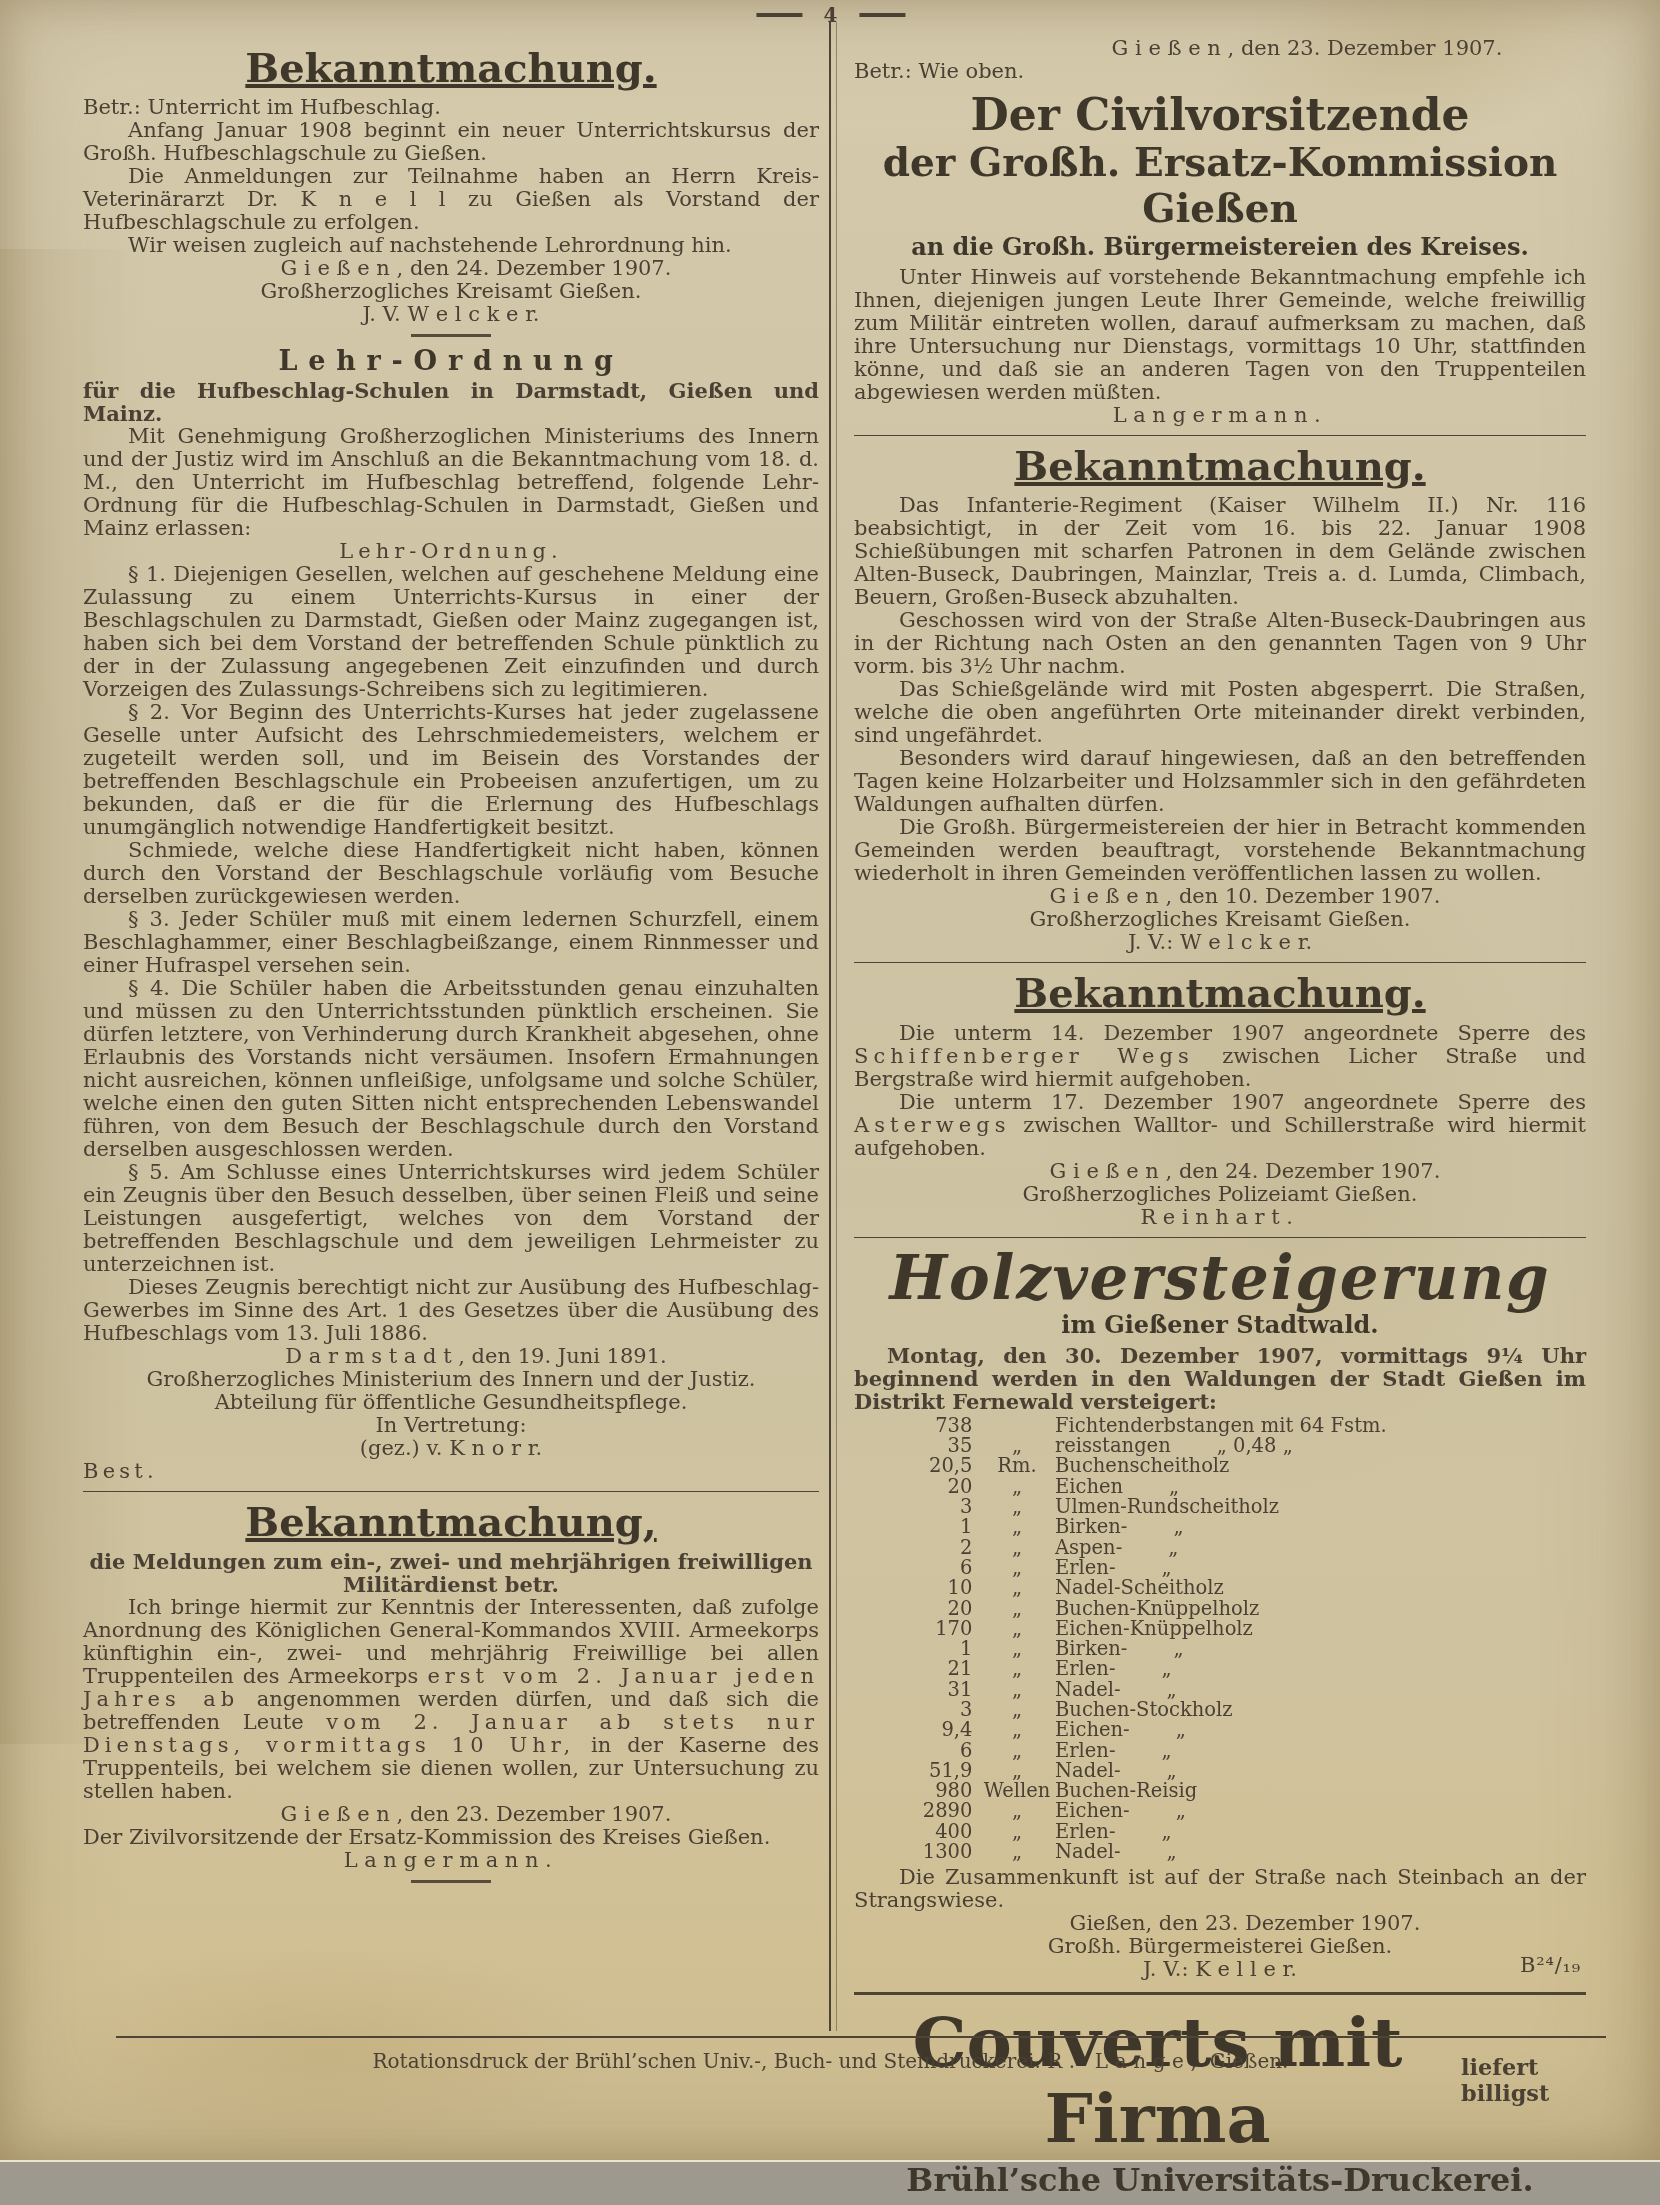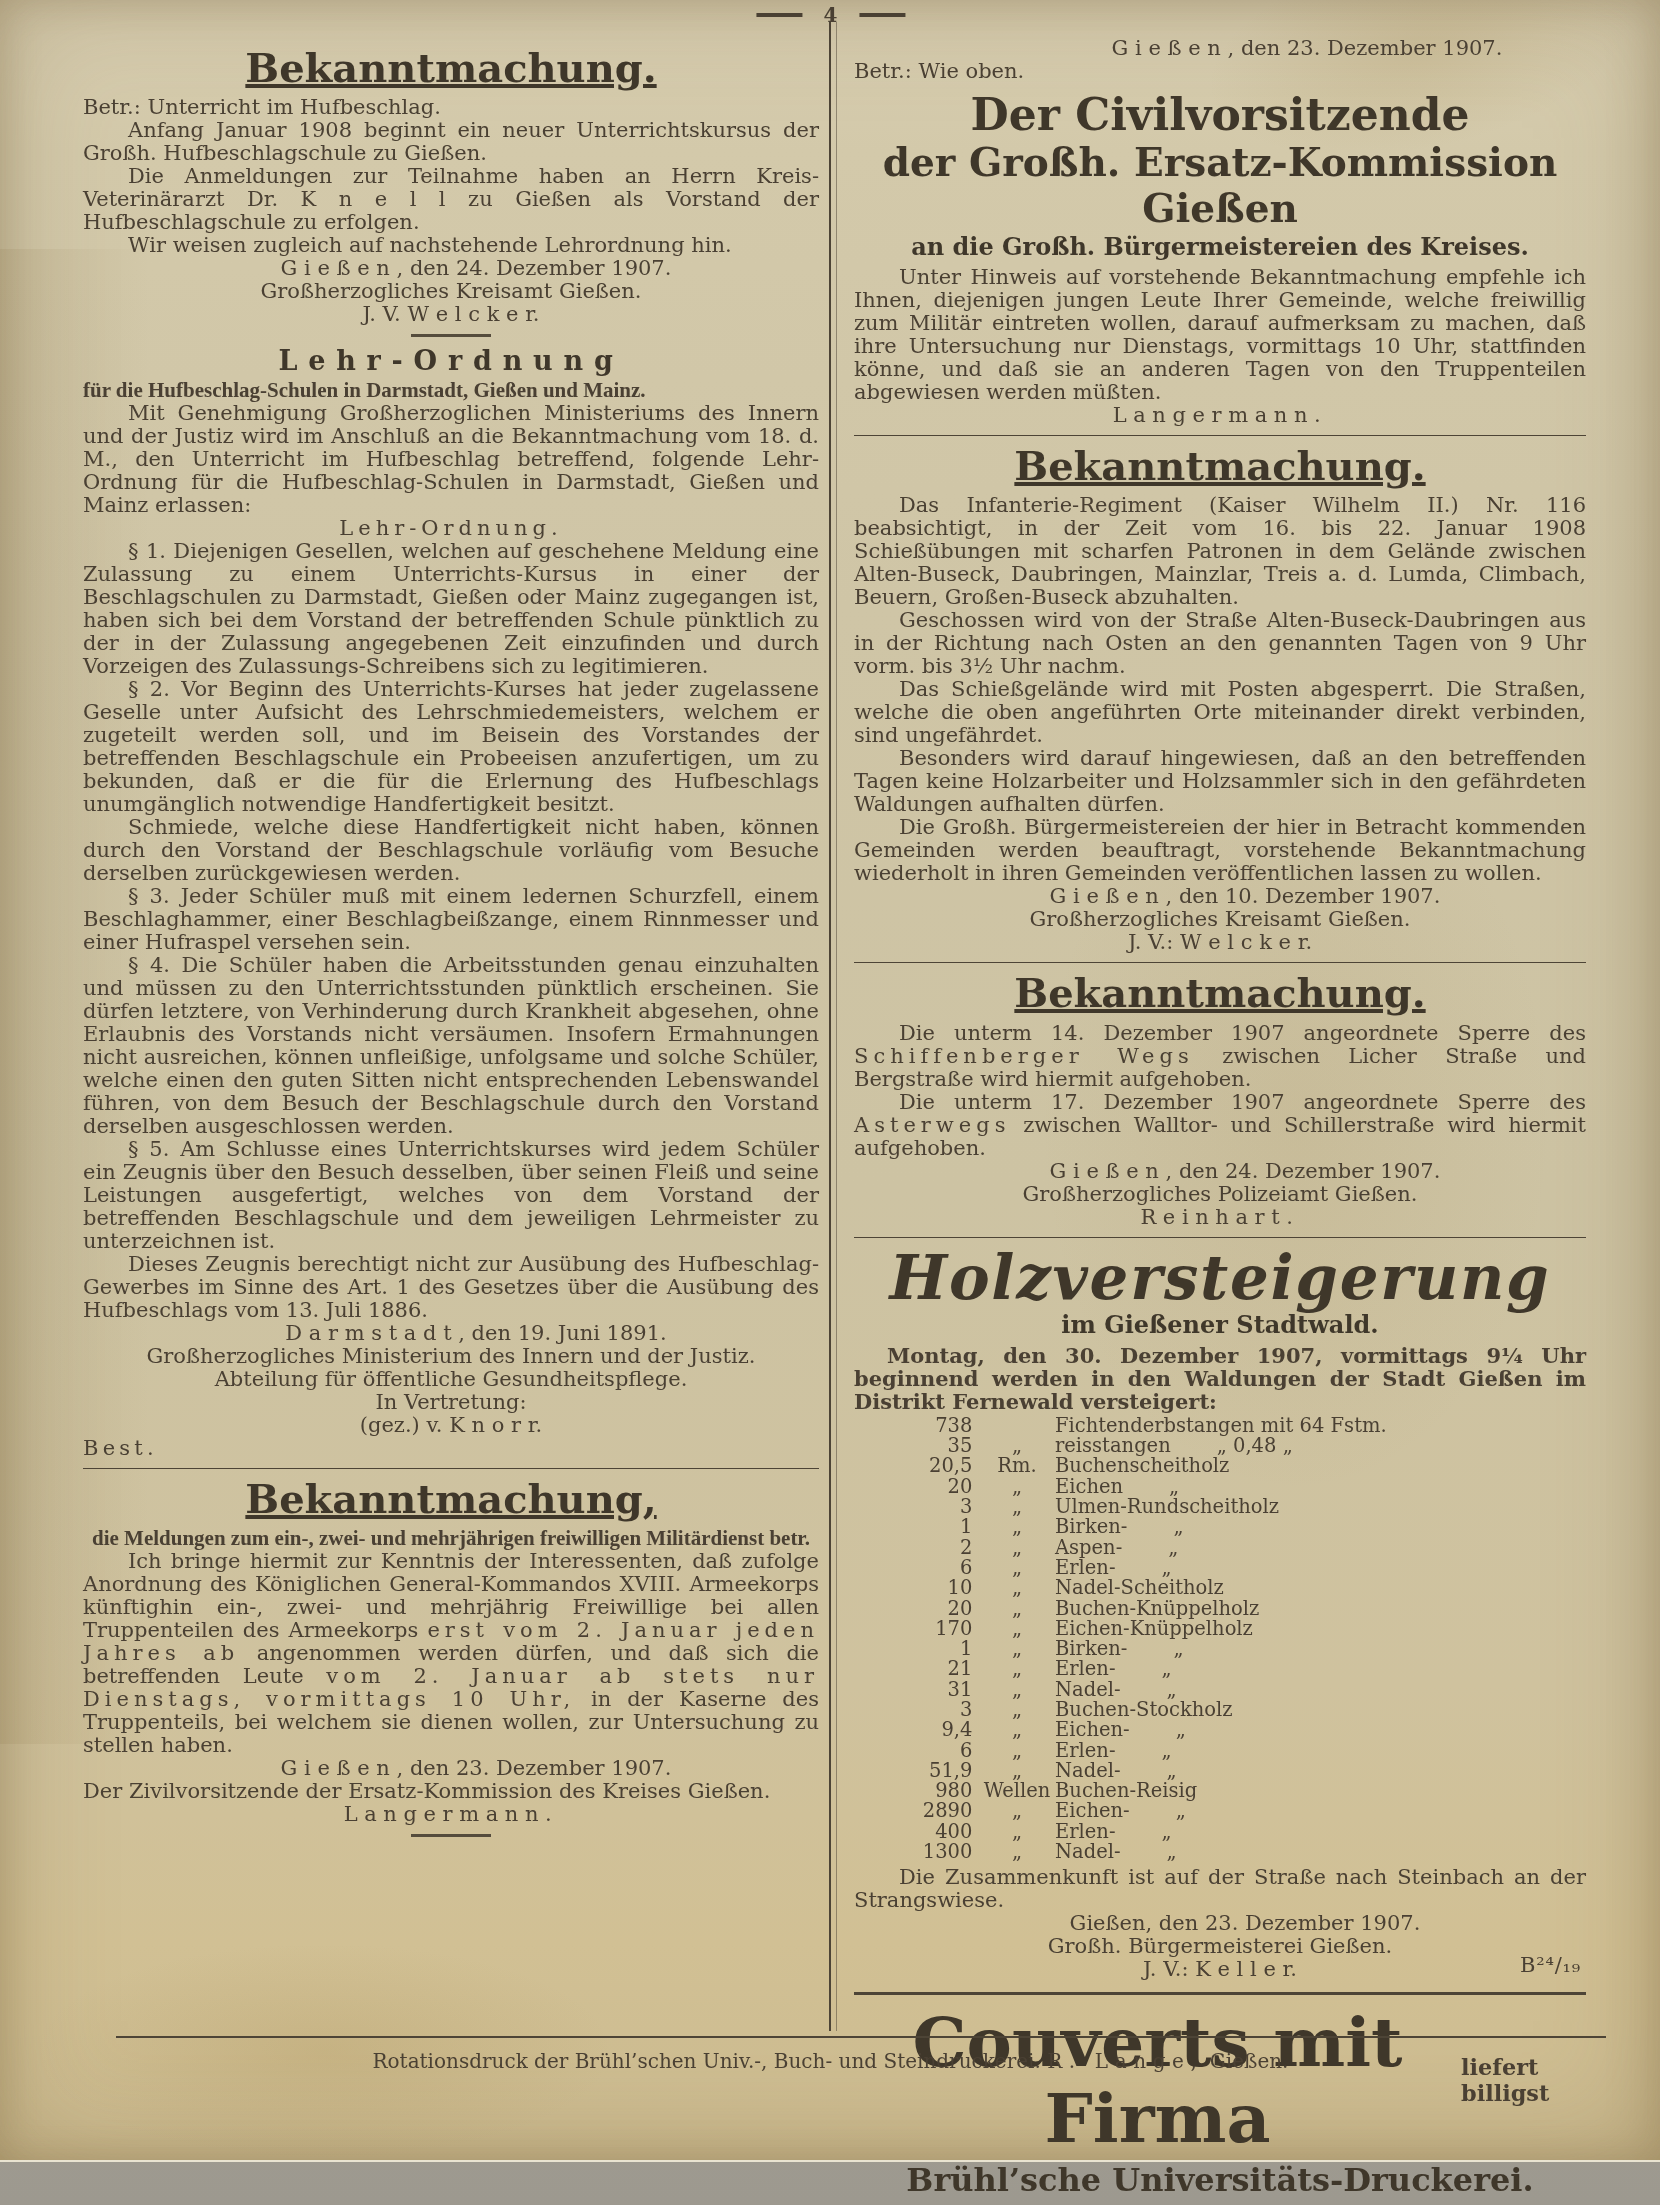--- a/index.html
+++ b/index.html
@@ -34,21 +34,21 @@
   .col-left{left:83px;top:43px;width:736px;}
   .col-right{left:854px;top:37px;width:732px;}
 
   .p{text-indent:45px;margin:0;}
   .noind{text-indent:0;margin:0;}
   .center{text-align:center;text-indent:0;margin:0;}
   .dateline{text-indent:50px;margin:0;text-align:center;}
   .sig-right{text-align:left;padding-right:38px;letter-spacing:4.2px;margin:0;}
   .sp-name{letter-spacing:6.6px;}
   .sp-mid{letter-spacing:5px;}
-  .bold{font-weight:bold;font-family:Liberation Serif, serif;}
+  .bold{font-weight:bold;}
 
   .h-bek{font-size:40px;line-height:45px;font-weight:bold;text-align:center;margin:1.7px 0 6.6px;color:#3f372a;text-decoration:underline;}
   .h-lehr{font-size:27px;line-height:33px;font-weight:bold;text-align:center;letter-spacing:10.8px;margin:3.3px 0 1.7px;color:#3f372a;}
   .h-civil1{font-size:44px;line-height:48px;font-weight:bold;text-align:center;margin:8px 0 0;color:#3f372a;}
   .h-civil2{font-size:39px;line-height:46px;font-weight:bold;text-align:center;margin:0 0 1.7px;color:#3f372a;}
   .h-civil3{font-size:24px;line-height:28px;font-weight:bold;text-align:center;margin:0 0 5px;color:#3f372a;}
   .h-holz{font-size:61px;line-height:66px;font-weight:bold;text-align:center;letter-spacing:1.7px;margin:6.6px 0 0;color:#3f372a;font-style:italic;}
   .h-holz-sub{font-size:24px;line-height:28px;font-weight:bold;text-align:center;margin:0 0 5px;color:#3f372a;}
 
   .rule{border:none;border-top:1.7px solid #4d4436;margin:8.3px 0 6.6px;}

